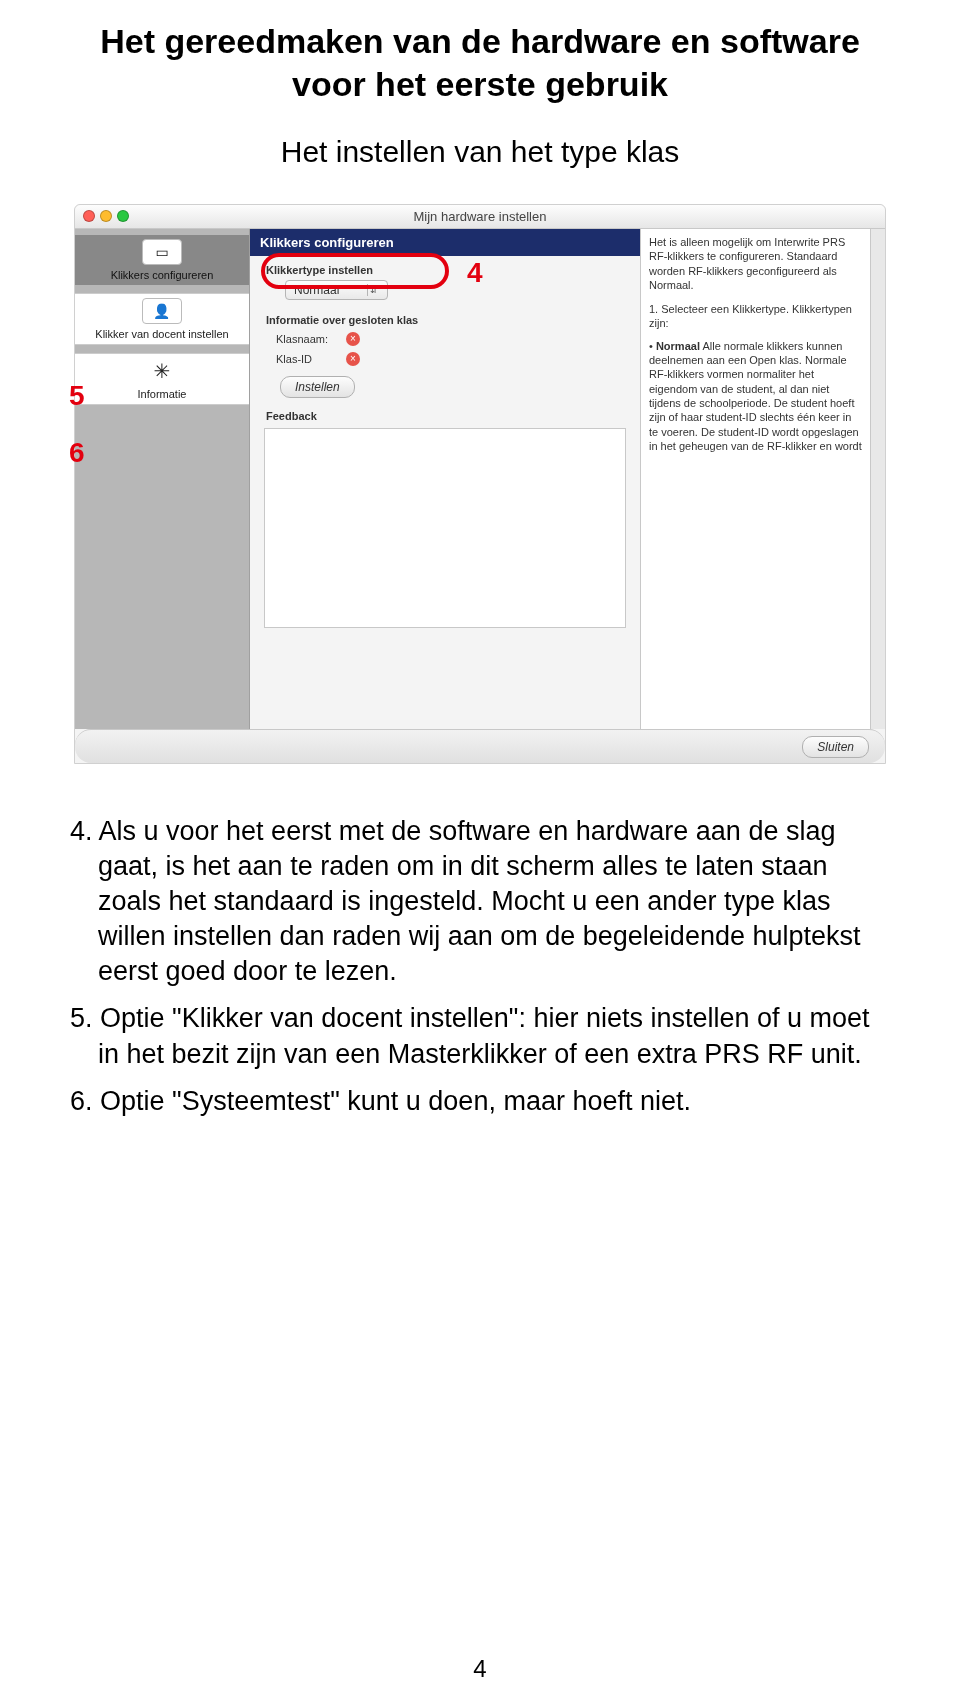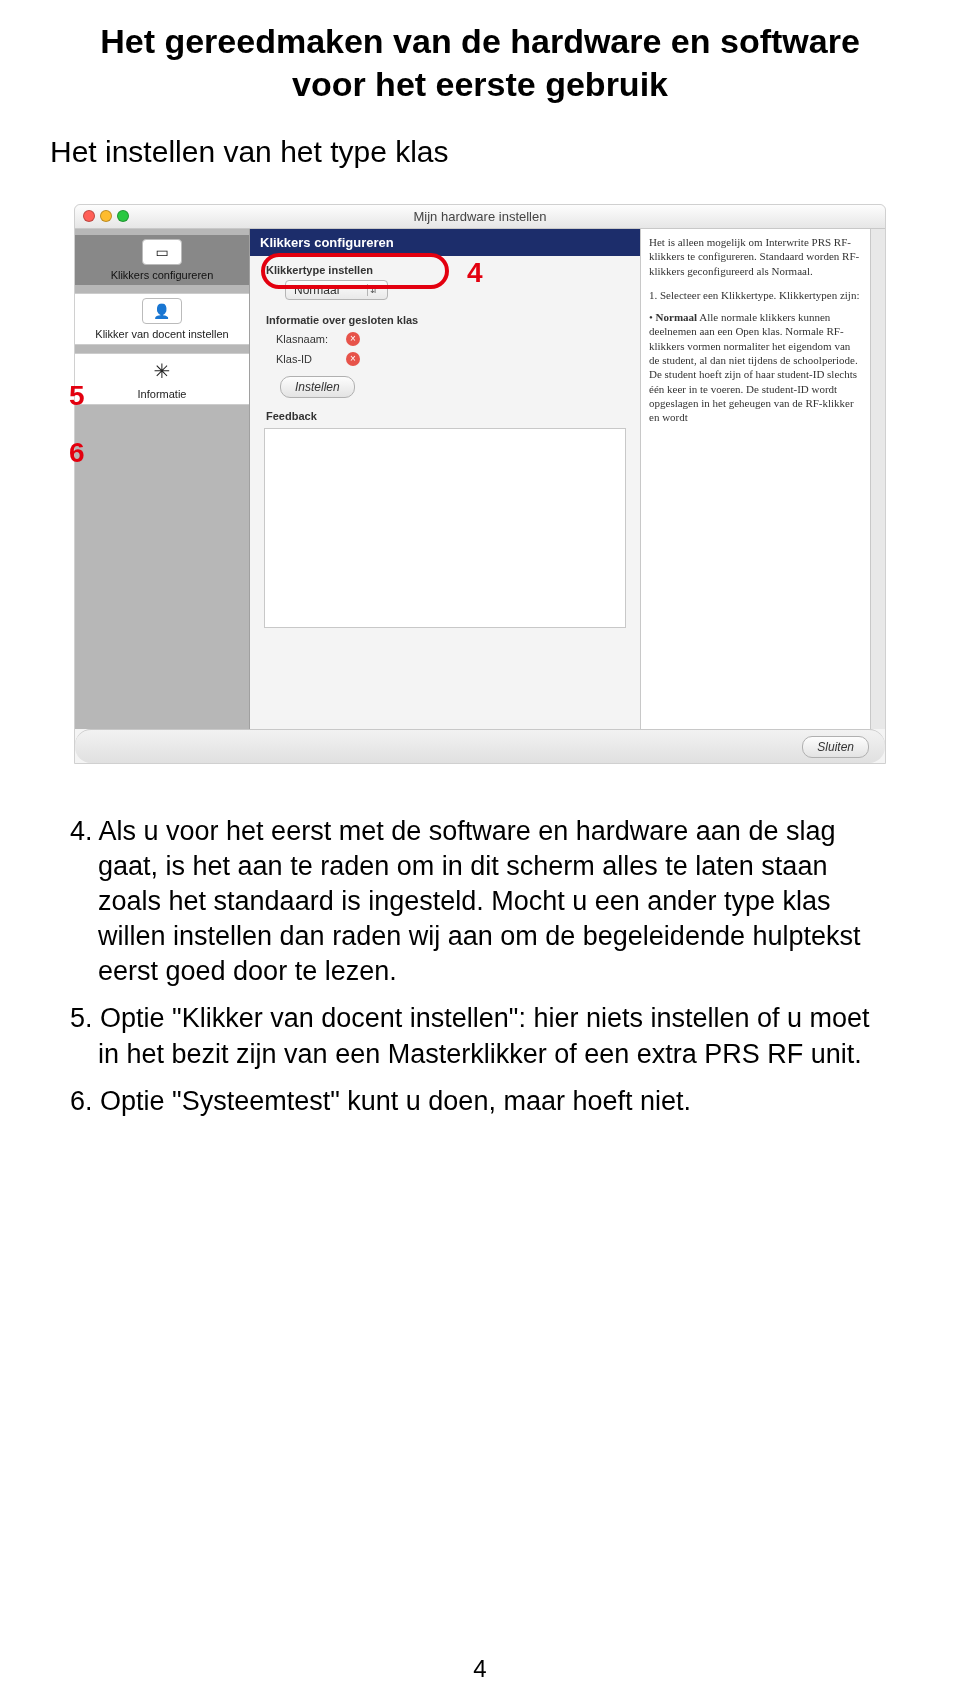--- a/index.html
+++ b/index.html
@@ -14,20 +14,21 @@
   }
   .doc-title {
     font-weight: bold;
     font-size: 34px;
     text-align: center;
     line-height: 1.25;
     margin-bottom: 30px;
   }
   .doc-subtitle {
     font-size: 30px;
+    text-align: center;
     margin-bottom: 35px;
   }
 
   
   .shot {
     position: relative;
     width: 812px;
     height: 560px;
     margin: 0 auto 50px auto;
     background: #f4f4f4;
@@ -272,21 +273,21 @@
         <span class="lbl">Klas-ID</span>
         <span class="clear-x">×</span>
       </div>
 
       <span class="aqua-btn">Instellen</span>
 
       <div class="sec-label" style="margin-top:12px;">Feedback</div>
       <div class="feedback-box"></div>
     </div>
 
-    <div style="display:flex;font-family:Liberation Serif, serif;">
+    <div style="display:flex;">
       <div class="right">
         <div class="right-inner">
           <p style="margin-bottom:10px;">Het is alleen mogelijk om Interwrite PRS RF-klikkers te configureren. Standaard worden RF-klikkers geconfigureerd als Normaal.</p>
           <p style="margin-bottom:8px;">1. Selecteer een Klikkertype. Klikkertypen zijn:</p>
           <p>
             • <b>Normaal</b>
             <span>Alle normale klikkers kunnen deelnemen aan een Open klas. Normale RF-klikkers vormen normaliter het eigendom van de student, al dan niet tijdens de schoolperiode. De student hoeft zijn of haar student-ID slechts één keer in te voeren. De student-ID wordt opgeslagen in het geheugen van de RF-klikker en wordt</span>
           </p>
         </div>
       </div>

